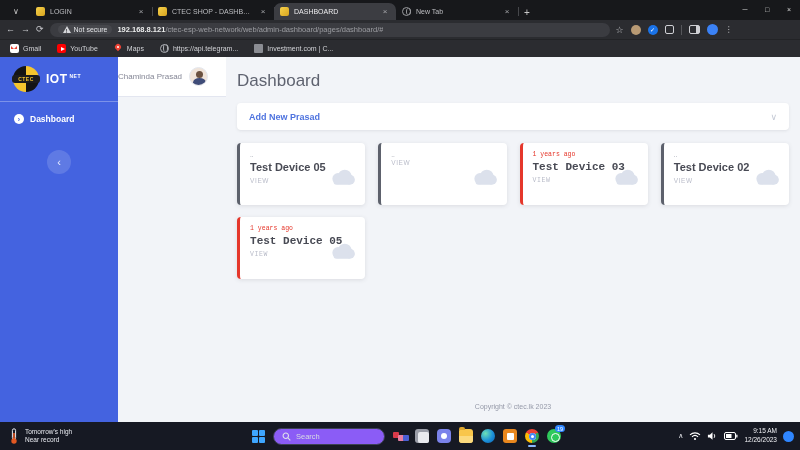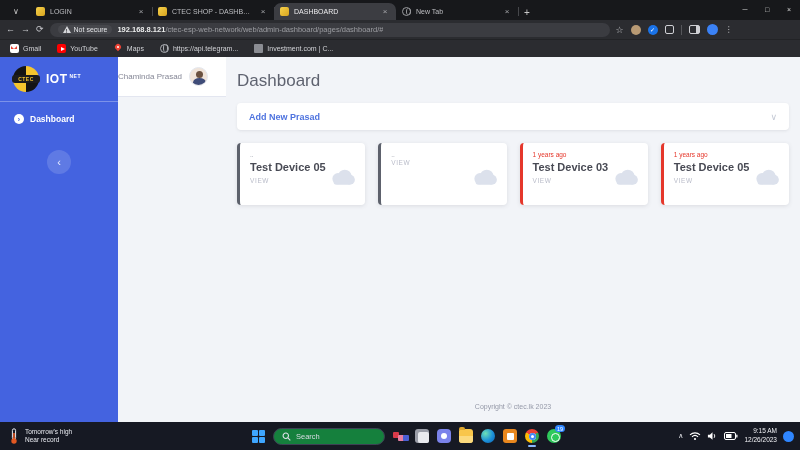--- a/index.html
+++ b/index.html
@@ -71,37 +71,37 @@
   .avatar::after { content:""; position:absolute; left:2.5px; top:10px; width:13px; height:9px; border-radius:50% 50% 0 0; background:#3f4c78; }
 
   .content { flex:1; display:flex; flex-direction:column; padding:14px 11px 8px; min-height:0; }
   .page-title { font-size:17px; font-weight:400; color:#5f6370; margin-bottom:12px; }
   .add-panel { background:#fff; border-radius:4px; height:27px; display:flex; align-items:center; justify-content:space-between; padding:0 12px; box-shadow:0 1px 3px rgba(58,59,69,.10); }
   .add-label { color:#4e73df; font-size:9px; font-weight:bold; }
   .add-chevron { color:#c3c8d4; font-size:9px; }
 
   .cards { margin-top:13px; display:grid; grid-template-columns:repeat(4,1fr); gap:12px 13px; }
   .card { background:#fff; border-radius:4px; border-left:3px solid #5d616c; box-shadow:0 1px 4px rgba(58,59,69,.13); padding:8px 10px 9px; position:relative; min-height:62px; }
-  .card.alert { border-left-color:#e5372b; }
+  .card.alert { border-left-color:#e5372b;font-family:Liberation Mono, monospace; }
   .card-meta { font-size:6.5px; color:#9ea1ad; min-height:8px; }
   .card.alert .card-meta { color:#e5372b; }
   .card-name { font-size:11px; font-weight:bold; color:#484a54; margin:2px 0 4px; }
   .card-action { font-size:6.5px; color:#b9bcc9; letter-spacing:.6px; }
   .cloud { position:absolute; right:9px; top:26px; width:27px; height:17px; }
 
   .page-footer { margin-top:auto; text-align:center; font-size:7px; color:#9599a8; padding:10px 0 4px; }
 
   
   .taskbar { height:28px; background:#161923; position:relative; display:flex; align-items:center; flex:none; }
   .weather { display:flex; align-items:center; gap:6px; padding-left:9px; }
   .weather-txt { font-size:6.5px; color:#e8eaf0; line-height:1.3; }
   .tb-center { position:absolute; left:252px; display:flex; align-items:center; gap:8px; }
   .start { width:13px; height:13px; display:grid; grid-template-columns:6px 6px; grid-template-rows:6px 6px; gap:1px; }
   .start i { background:#3ea6ff; border-radius:1px; }
-  .search-pill { width:112px; height:17px; border-radius:9px; background:#15803d; border:1px solid #3d4154; display:flex; align-items:center; gap:5px; padding:0 8px; color:#d7dae3; font-size:7.5px; }
+  .search-pill { width:112px; height:17px; border-radius:9px; background:#8b5cf6; border:1px solid #3d4154; display:flex; align-items:center; gap:5px; padding:0 8px; color:#d7dae3; font-size:7.5px; }
   .tb-ic { width:14px; height:14px; border-radius:3px; position:relative; flex:none; }
   .ic-cluster { background:transparent; }
   .ic-cluster i { position:absolute; width:6px; height:6px; border-radius:1px; }
   .ic-cluster i:nth-child(1){ left:0; top:3px; background:#d93a4a; }
   .ic-cluster i:nth-child(2){ left:5px; top:6px; background:#e87ea1; }
   .ic-cluster i:nth-child(3){ left:10px; top:6px; background:#4a5fd3; }
   .ic-taskview { background:#9a9da8; } .ic-taskview::after { content:""; position:absolute; left:3px; top:3px; width:11px; height:11px; background:#e8e9ee; border-radius:2px; }
   .ic-chat { background:#7b83eb; border-radius:4px; } .ic-chat::after { content:""; position:absolute; left:4px; top:4px; width:6px; height:6px; border-radius:50%; background:#fff; }
   .ic-folder { background:#f8c64b; border-radius:2px 3px 3px 3px; } .ic-folder::before { content:""; position:absolute; left:0; top:-2px; width:6px; height:3px; background:#e0a72e; border-radius:2px 2px 0 0; } .ic-folder::after { content:""; position:absolute; left:0; bottom:0; width:14px; height:7px; background:#fbda7e; border-radius:0 0 3px 3px; }
   .ic-edge { border-radius:50%; background:radial-gradient(circle at 32% 32%, #6de0b5, #1b8fd8 55%, #0d5fae); }
@@ -268,20 +268,33 @@
             <svg class="cloud" viewBox="0 0 24 14">
                 <g fill="#dce1ec">
                   <circle cx="8" cy="8" r="5"></circle>
                   <circle cx="14" cy="6" r="6"></circle>
                   <circle cx="18.5" cy="9" r="4.5"></circle>
                   <rect x="4" y="8" width="16" height="5.5" rx="2.7"></rect>
                 </g>
               </svg>
           </div>
 
+          <div class="card">
+            <div class="card-meta">..</div>
+            <div class="card-name">Test Device 02</div>
+            <div class="card-action">VIEW</div>
+            <svg class="cloud" viewBox="0 0 24 14">
+                <g fill="#dce1ec">
+                  <circle cx="8" cy="8" r="5"></circle>
+                  <circle cx="14" cy="6" r="6"></circle>
+                  <circle cx="18.5" cy="9" r="4.5"></circle>
+                  <rect x="4" y="8" width="16" height="5.5" rx="2.7"></rect>
+                </g>
+              </svg>
+          </div>
 
           <div class="card alert">
             <div class="card-meta">1 years ago</div>
             <div class="card-name">Test Device 05</div>
             <div class="card-action">VIEW</div>
             <svg class="cloud" viewBox="0 0 24 14">
                 <g fill="#dce1ec">
                   <circle cx="8" cy="8" r="5"></circle>
                   <circle cx="14" cy="6" r="6"></circle>
                   <circle cx="18.5" cy="9" r="4.5"></circle>

